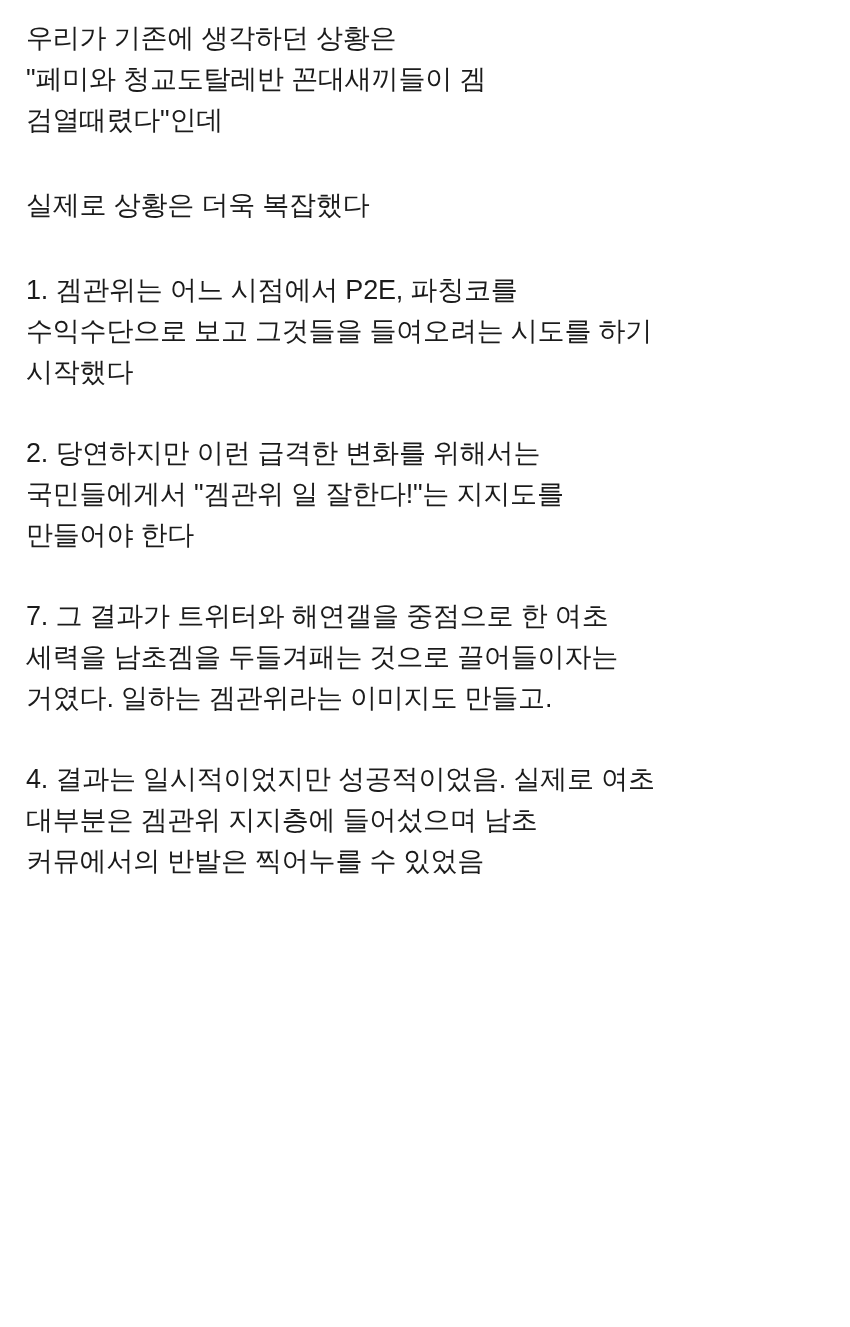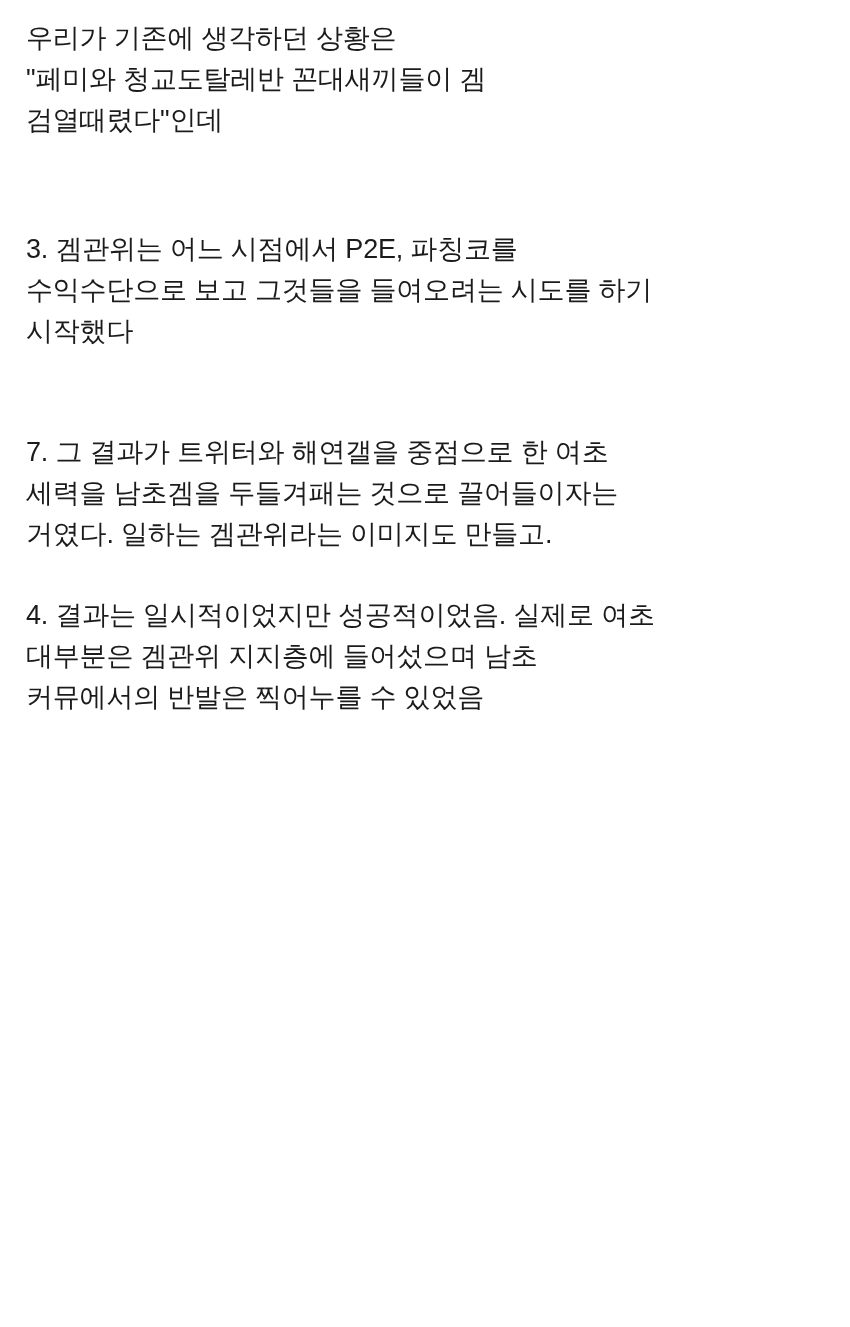--- a/index.html
+++ b/index.html
@@ -37,25 +37,27 @@
 </style>
 </head>
 <body>
 
 <div class="page">
 
   <div class="block">우리가 기존에 생각하던 상황은
 "페미와 청교도탈레반 꼰대새끼들이 겜 검열때렸다"인데</div>
   <div class="gap-lg"></div>
 
+  <div class="block">실제로 상황은 더욱 복잡했다</div>
   <div class="gap-lg"></div>
 
-  <div class="block">3. 겜관위는 어느 시점에서 P2E, 파칭코를 수익수단으로 보고 그것들을 들여오려는 시도를 하기 시작했다</div>
+  <div class="block">1. 겜관위는 어느 시점에서 P2E, 파칭코를 수익수단으로 보고 그것들을 들여오려는 시도를 하기 시작했다</div>
   <div class="gap-md"></div>
 
+  <div class="block">2. 당연하지만 이런 급격한 변화를 위해서는 국민들에게서 "겜관위 일 잘한다!"는 지지도를 만들어야 한다</div>
   <div class="gap-md"></div>
 
   <div class="block">7. 그 결과가 트위터와 해연갤을 중점으로 한 여초 세력을 남초겜을 두들겨패는 것으로 끌어들이자는 거였다. 일하는 겜관위라는 이미지도 만들고.</div>
   <div class="gap-md"></div>
 
   <div class="block">4. 결과는 일시적이었지만 성공적이었음. 실제로 여초 대부분은 겜관위 지지층에 들어섰으며 남초 커뮤에서의 반발은 찍어누를 수 있었음</div>
   <div class="gap-md"></div>
 
 
 </div>

